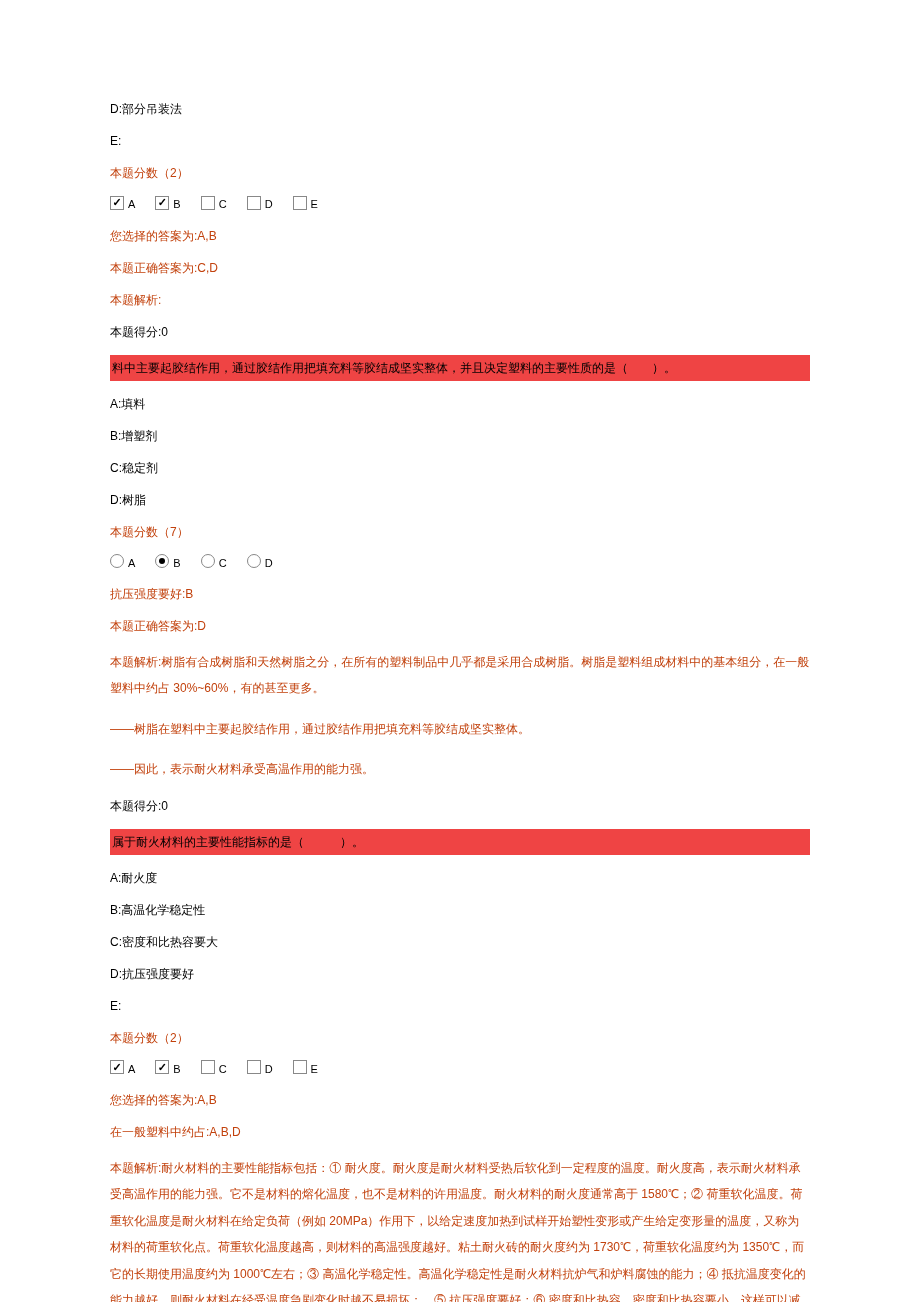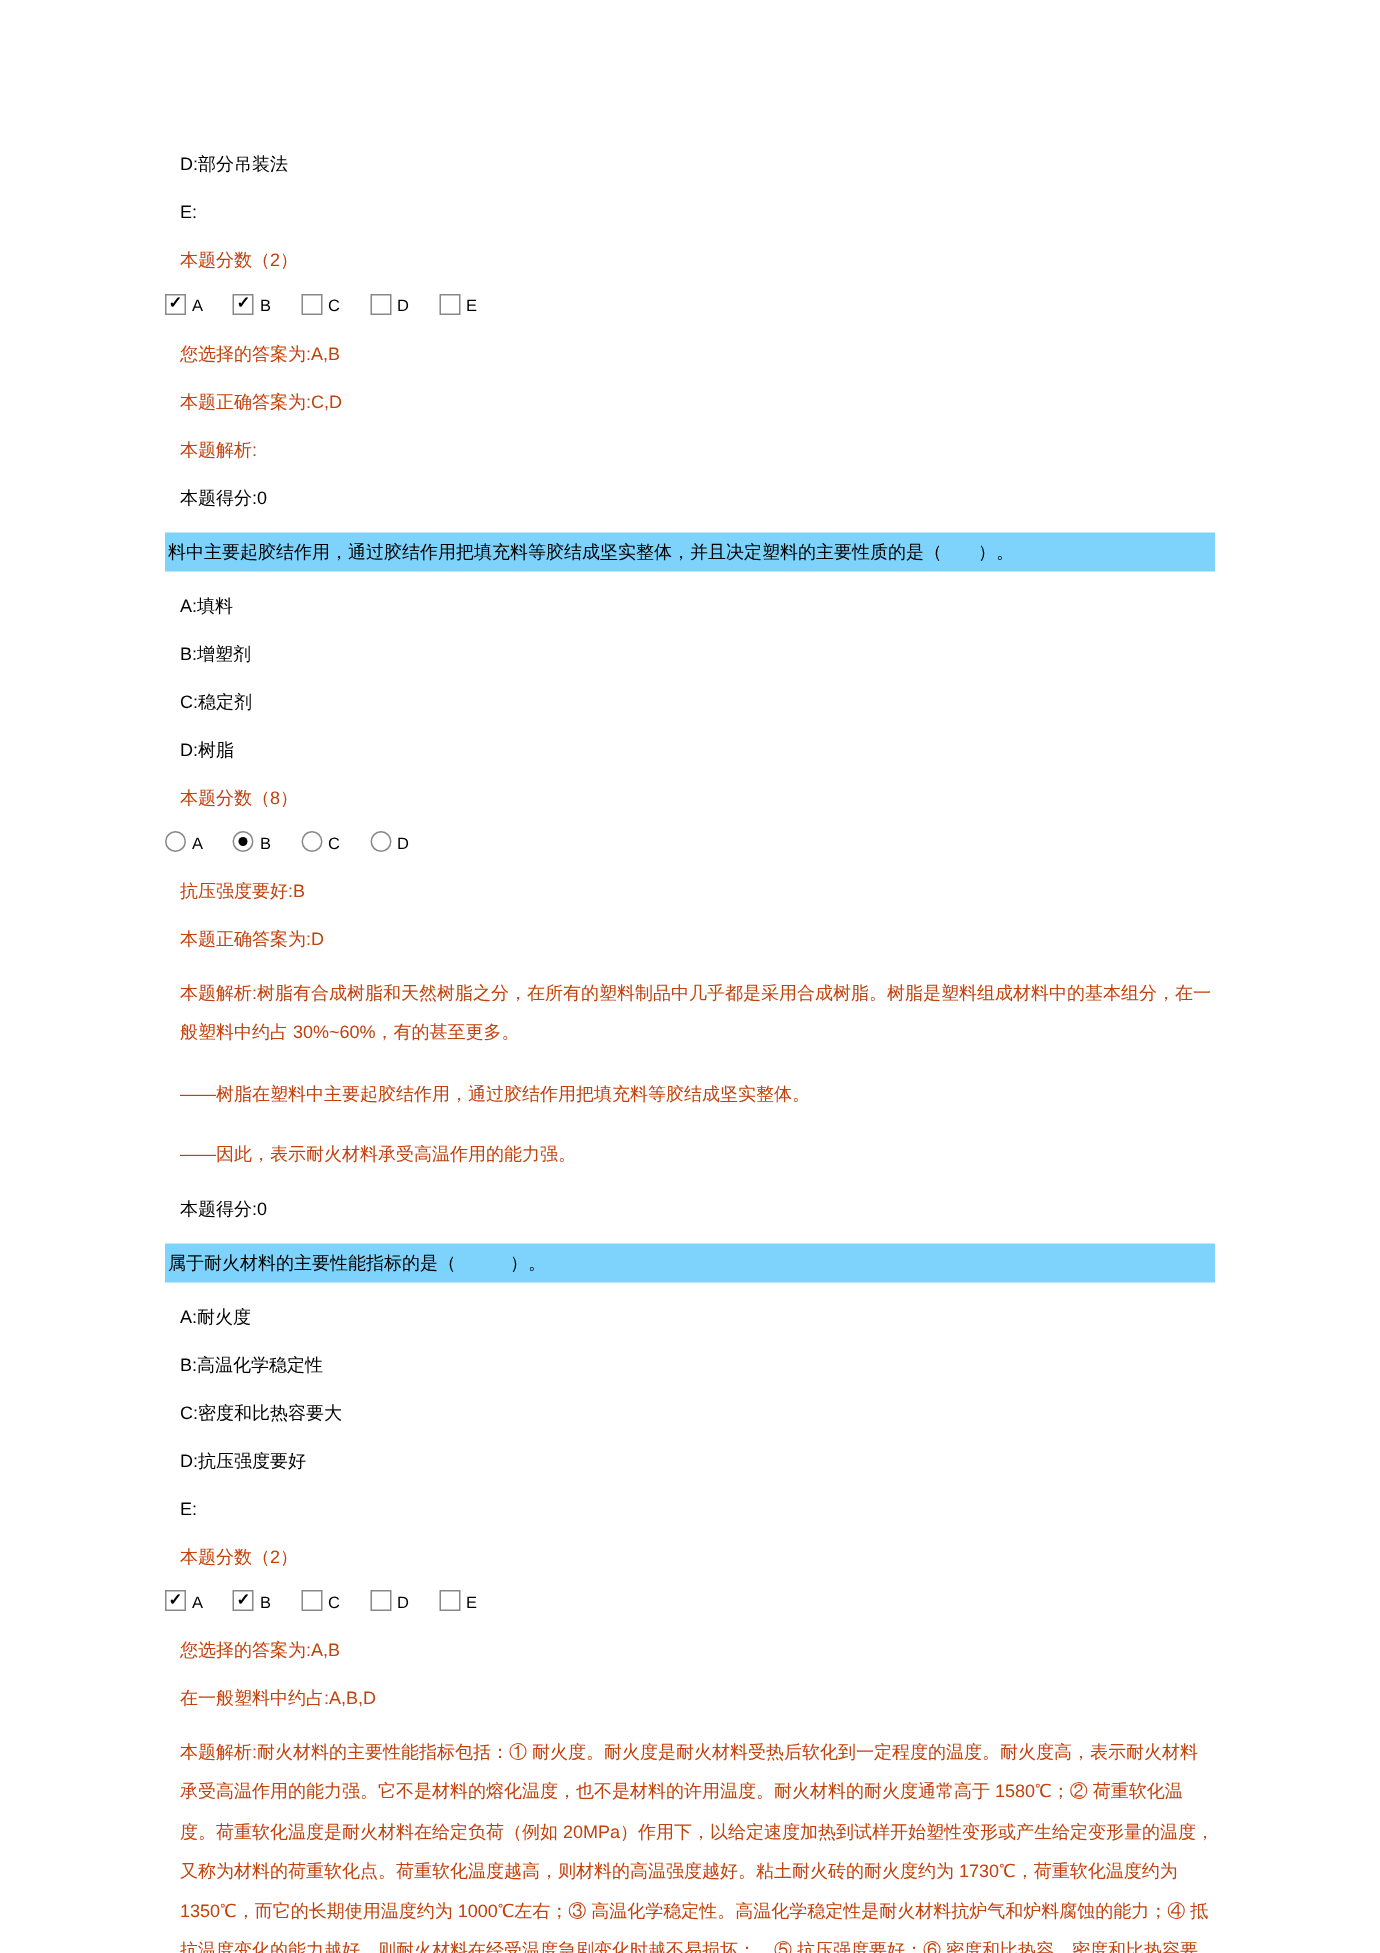--- a/index.html
+++ b/index.html
@@ -10,27 +10,26 @@
     body {
       font-family: "Microsoft YaHei", SimSun, Arial, sans-serif;
       font-size: 12px;
       color: #000;
       background: #fff;
       padding: 100px 110px 50px 110px;
       line-height: 1.5;
     }
     .text-block {
       margin-bottom: 14px;
-      margin-left: 10px;
     }
     .red-text {
       color: #c2410c;
     }
     .question-highlight {
-      background: #7dd3fc;
+      background: #ef4444;
       padding: 4px 2px;
       margin-bottom: 14px;
     }
     .answer-row {
       display: flex;
       align-items: center;
       gap: 8px;
       margin-bottom: 14px;
     }
     .answer-item {
@@ -115,21 +114,21 @@
 <div class="text-block red-text">您选择的答案为:A,B</div>
 <div class="text-block red-text">本题正确答案为:C,D</div>
 <div class="text-block red-text">本题解析:</div>
 <div class="text-block">本题得分:0</div>
 
 <div class="question-highlight">料中主要起胶结作用，通过胶结作用把填充料等胶结成坚实整体，并且决定塑料的主要性质的是（　　）。</div>
 <div class="text-block">A:填料</div>
 <div class="text-block">B:增塑剂</div>
 <div class="text-block">C:稳定剂</div>
 <div class="text-block">D:树脂</div>
-<div class="text-block red-text">本题分数（8）</div>
+<div class="text-block red-text">本题分数（7）</div>
 
 <div class="answer-row">
   <div class="answer-item">
     <span class="radio-icon"></span>
     <span>A</span>
   </div>
   <div class="answer-item">
     <span class="radio-icon checked"></span>
     <span>B</span>
   </div>

